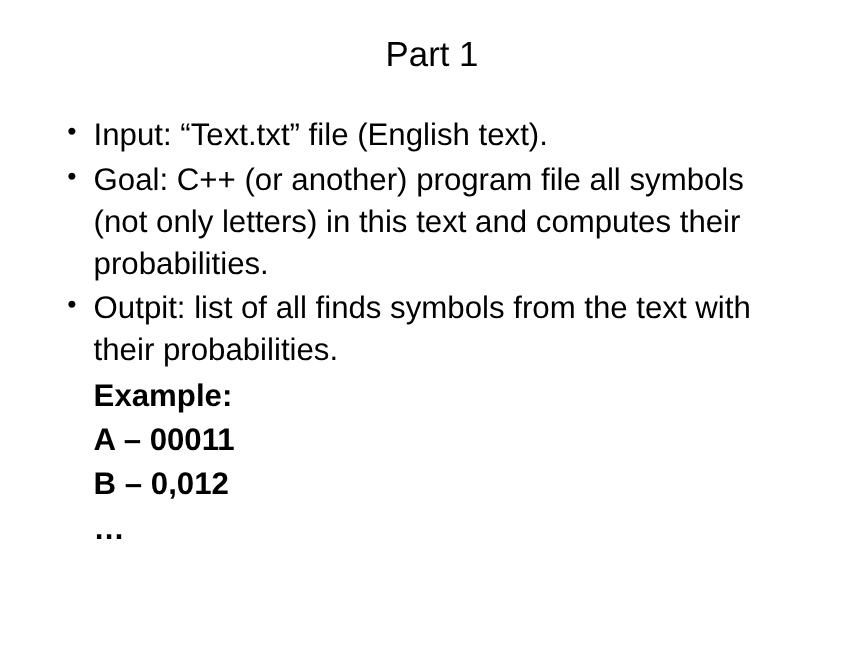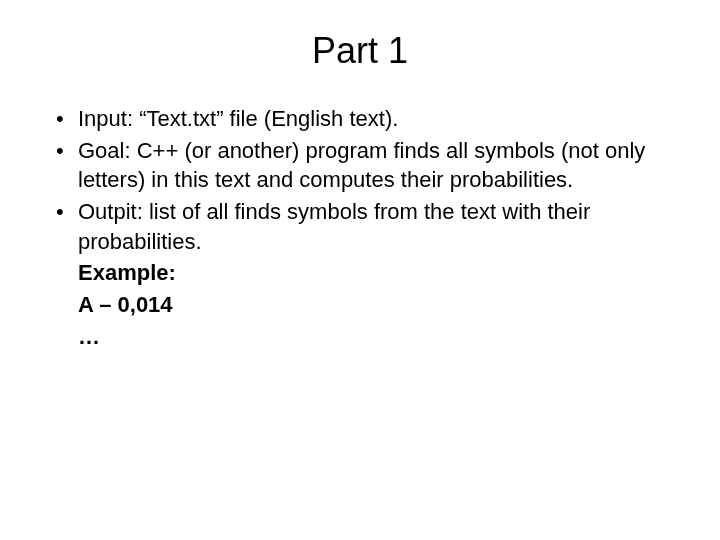--- a/index.html
+++ b/index.html
@@ -14,28 +14,28 @@
       font-family: Arial, Helvetica, sans-serif;
       color: #000000;
       overflow: hidden;
     }
     .slide {
       width: 100%;
       height: 100%;
       padding: 30px 50px 40px 50px;
     }
     .title {
-      font-size: 36px;
+      font-size: 29px;
       font-weight: normal;
       text-align: center;
       margin-bottom: 32px;
       color: #000000;
     }
     .content {
-      font-size: 22px;
+      font-size: 26px;
       line-height: 1.35;
       color: #000000;
     }
     ul {
       list-style: none;
       padding-left: 0;
     }
     li {
       position: relative;
       padding-left: 28px;
@@ -55,20 +55,21 @@
     }
   </style>
 </head>
 <body>
 
 <div class="slide">
   <h1 class="title">Part 1</h1>
   <div class="content">
     <ul>
       <li>Input: “Text.txt” file (English text).</li>
-      <li>Goal: C++ (or another) program finds all symbols (not only letters) in this text and computes their probabilities.</li>
+      <li>Goal: C++ (or another) program file all symbols (not only letters) in this text and computes their probabilities.</li>
       <li>Outpit: list of all finds symbols from the text with their probabilities.</li>
     </ul>
     <div class="nobullet">Example:</div>
-    <div class="nobullet">A – 0,014</div>
+    <div class="nobullet">A – 00011</div>
+    <div class="nobullet">B – 0,012</div>
     <div class="nobullet">…</div>
   </div>
 </div>
 
 </body></html>

